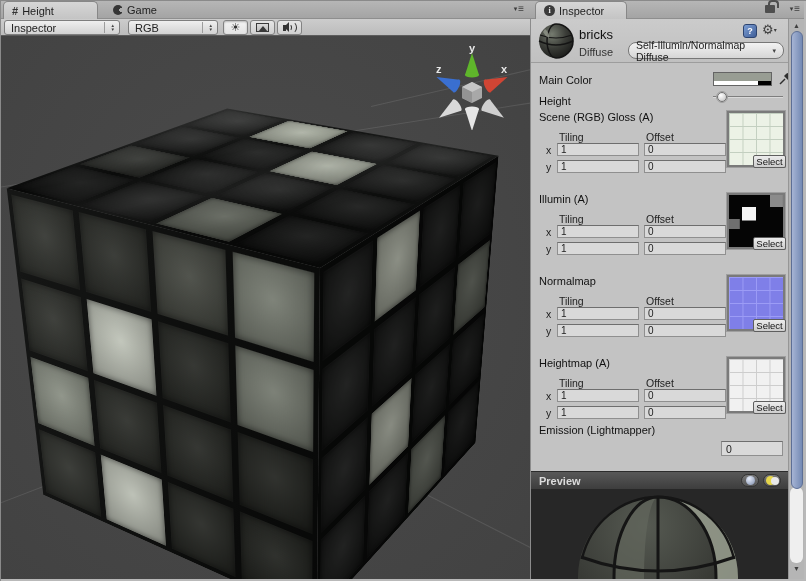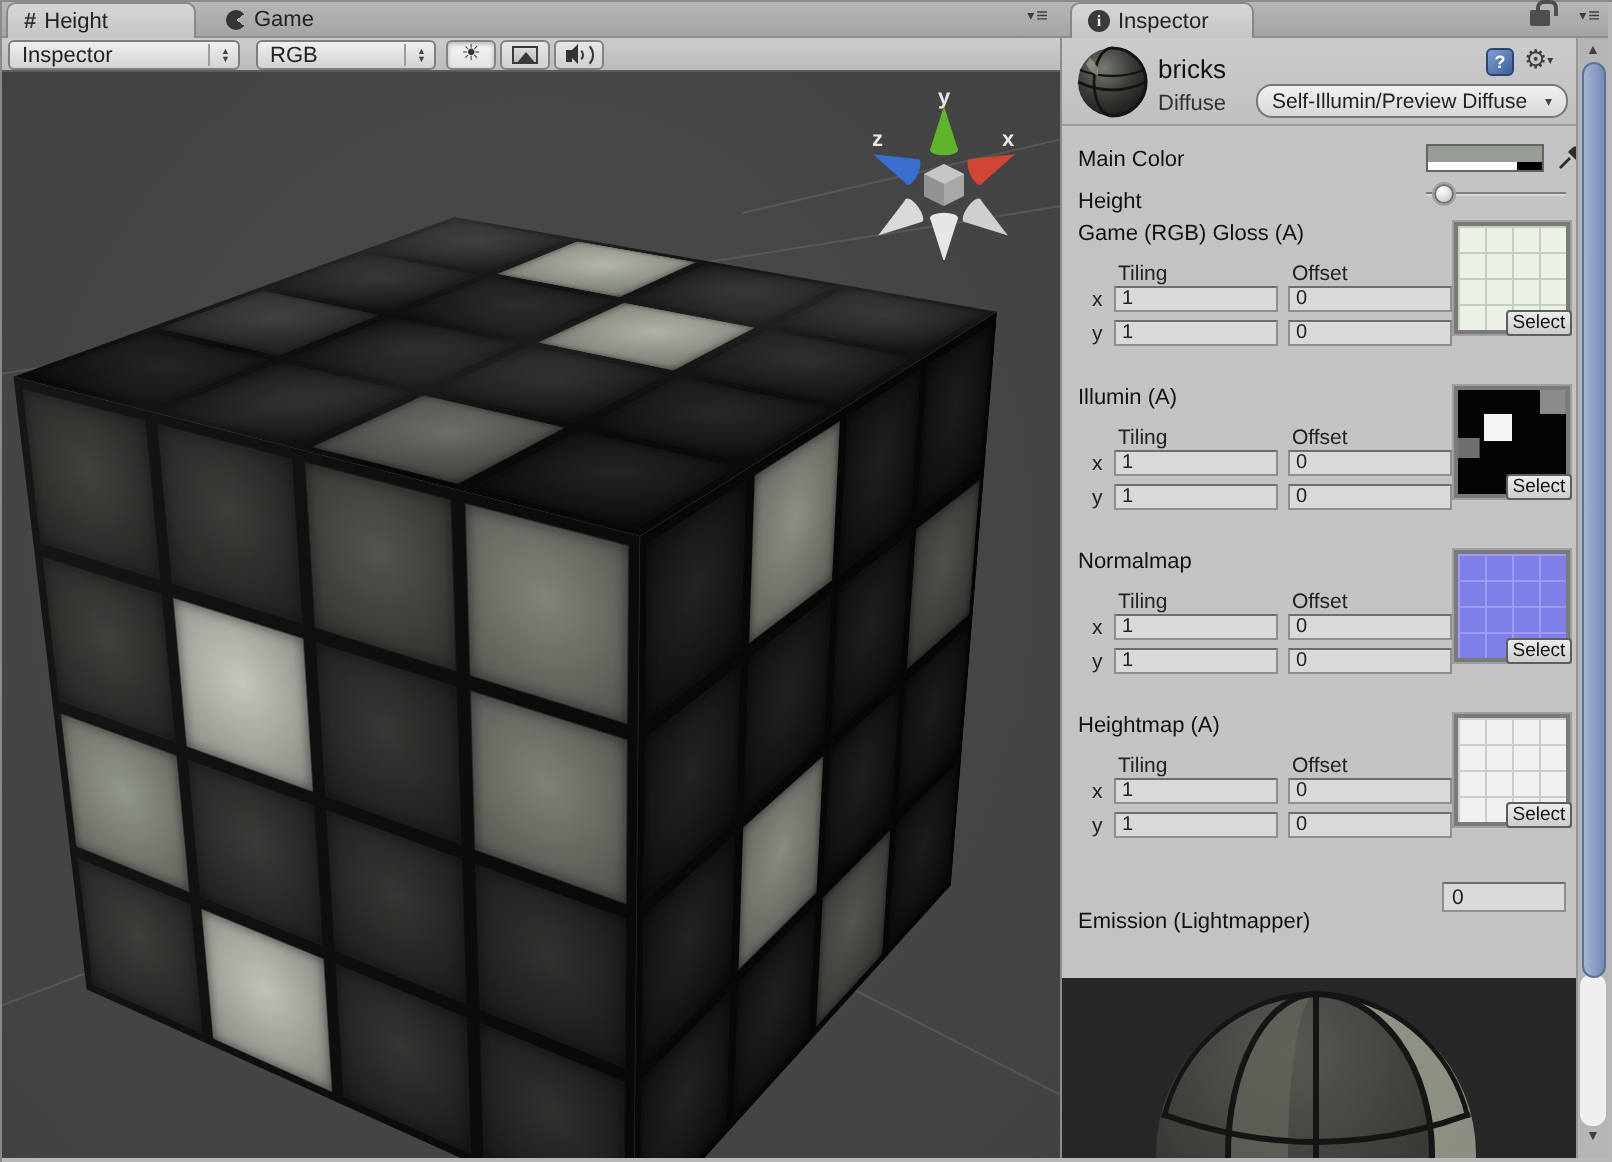--- a/index.html
+++ b/index.html
@@ -286,21 +286,21 @@
         <circle cx="19" cy="19" r="17" fill="url(#matg)"></circle>
         <path d="M19,2 A17,17 0 0 1 19,36" stroke="#141414" stroke-width="1.6" fill="none"></path>
         <path d="M19,2 A9,17 0 0 0 19,36" stroke="#141414" stroke-width="1.4" fill="none"></path>
         <path d="M2,19 Q19,27 36,19" stroke="#141414" stroke-width="1.4" fill="none"></path>
         <path d="M3,13 Q19,19 35,13" stroke="#141414" stroke-width="1.2" fill="none"></path>
         <path d="M8,7 Q13,11 12,16 Q8,14 6,10 Z" fill="#8d9286" opacity=".85"></path>
       </svg>
       <div class="mat-name">bricks</div>
       <div class="shader-label">Diffuse</div>
       <div class="shader-select">
-        <span>Self-Illumin/Preview Diffuse</span>
+        <span>Self-Illumin/Normalmap Diffuse</span>
         <span class="arrow">▾</span>
       </div>
       <div class="help-btn">
           <span>?</span>
         </div>
       <div class="gear-btn"><span>⚙</span><span class="arrow">▾</span></div>
     </div>
 
     <div class="prop-label" style="top:55px;">Main Color</div>
     <div class="color-swatch">
@@ -312,21 +312,21 @@
     </svg>
 
     <div class="prop-label" style="top:76px;">Height</div>
     <div class="slider">
       <div class="track"></div>
       <div class="thumb"></div>
     </div>
 
     <div class="sections">
   <div class="tex-section">
-    <div class="sec-label">Game (RGB) Gloss (A)</div>
+    <div class="sec-label">Scene (RGB) Gloss (A)</div>
     <div class="col-head" style="left:28px;">Tiling</div>
     <div class="col-head" style="left:115px;">Offset</div>
     <div class="axis-lab" style="left:15px;top:35px;">x</div>
     <input class="mini-field" style="left: 26px; top: 34px;" value="1">
     <input class="mini-field" style="left: 113px; top: 34px;" value="0">
     <div class="axis-lab" style="left:15px;top:52px;">y</div>
     <input class="mini-field" style="left: 26px; top: 51px;" value="1">
     <input class="mini-field" style="left: 113px; top: 51px;" value="0">
     <div class="thumb thumb-base"></div>
     <div class="select-btn">Select</div>
@@ -368,23 +368,34 @@
     <input class="mini-field" style="left: 26px; top: 34px;" value="1">
     <input class="mini-field" style="left: 113px; top: 34px;" value="0">
     <div class="axis-lab" style="left:15px;top:52px;">y</div>
     <input class="mini-field" style="left: 26px; top: 51px;" value="1">
     <input class="mini-field" style="left: 113px; top: 51px;" value="0">
     <div class="thumb thumb-height"></div>
     <div class="select-btn">Select</div>
   </div>
 </div>
 
-    <div class="prop-label" style="top:436px;">Emission (Lightmapper)</div>
+    <div class="prop-label" style="top:405px;">Emission (Lightmapper)</div>
     <input class="emission-field" value="0" style="">
 
+    <div class="preview-bar">
+      <span class="preview-title">Preview</span>
+      <span style="margin-left:auto;margin-right:8px;display:flex;">
+        <span class="pv-btn">
+            <span class="pv-sphere"></span>
+          </span>
+        <span class="pv-btn">
+            <span class="pv-lights"></span>
+          </span>
+      </span>
+    </div>
 
     <div class="preview-body">
       <svg width="258" height="90" viewBox="0 0 258 90">
         <defs>
           <radialGradient id="pvg" cx="42%" cy="18%" r="85%">
             <stop offset="0%" stop-color="#565a52"></stop>
               <stop offset="55%" stop-color="#3b3d38"></stop>
               <stop offset="100%" stop-color="#23241f"></stop>
           </radialGradient>
         </defs>

